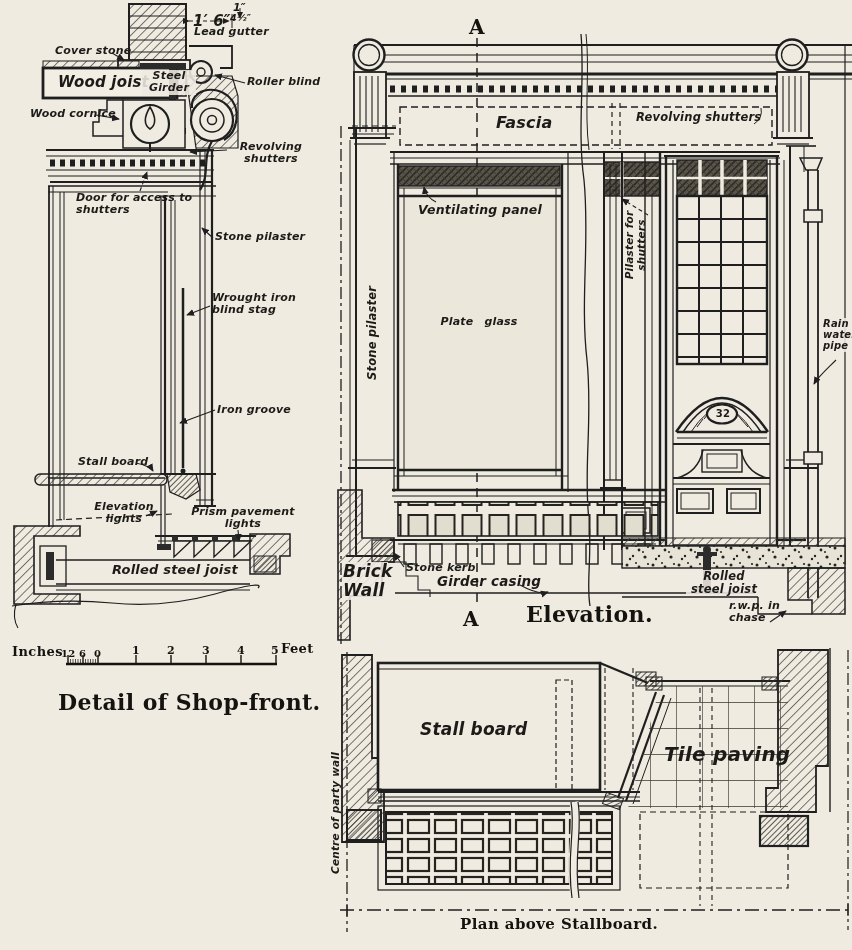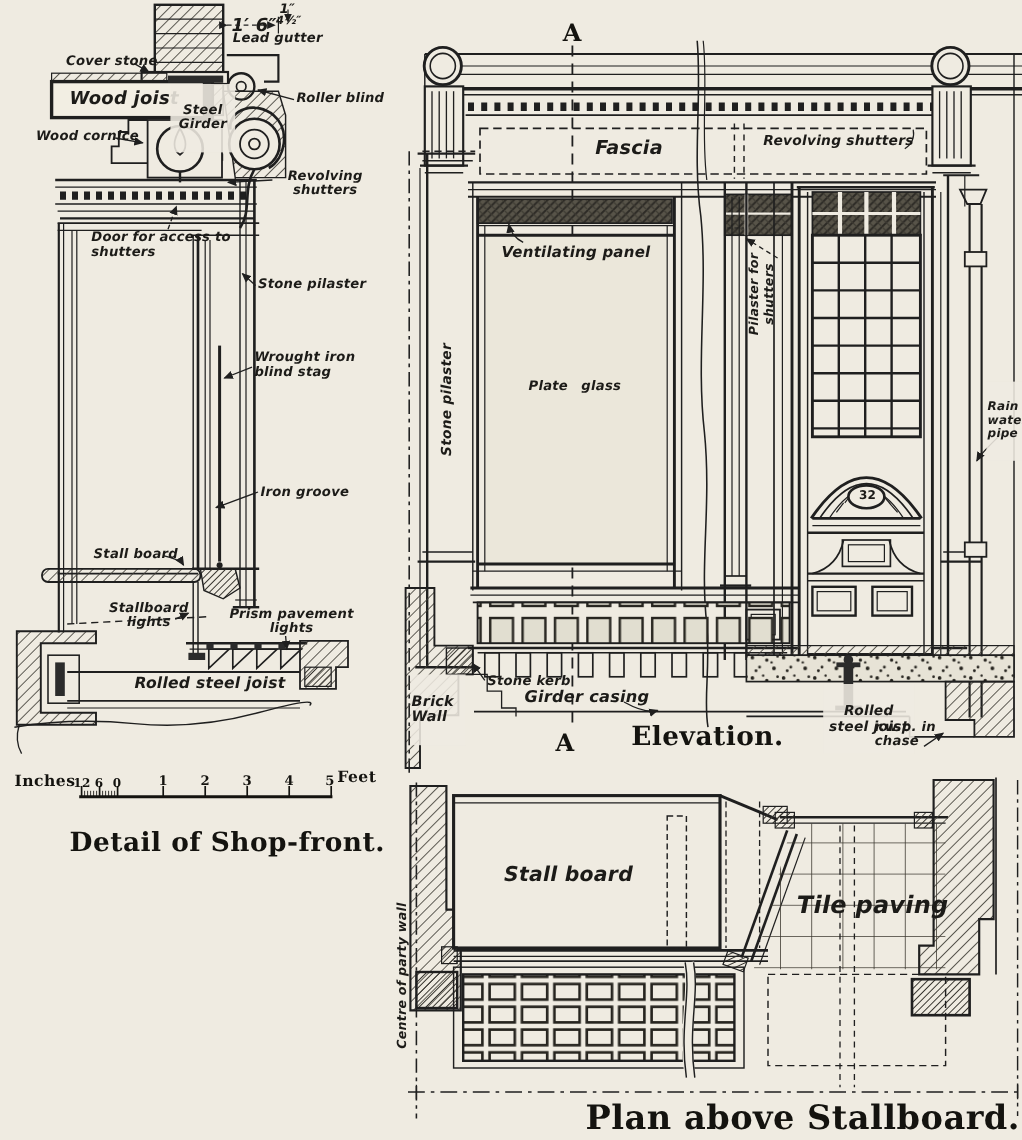--- a/index.html
+++ b/index.html
@@ -6,21 +6,21 @@
   #canvas{position:relative;width:852px;height:950px;background:#efebe1;overflow:hidden;
           font-family:"DejaVu Sans",sans-serif;}
   svg{position:absolute;left:0;top:0;}
   .lbl{position:absolute;font:700 11px "DejaVu Sans",sans-serif;font-style:italic;
        color:#1c1b18;line-height:1.12;letter-spacing:.2px;white-space:nowrap;}
   .wrap{white-space:normal;}
   .ctr{text-align:center;}
   .ser{font-family:"DejaVu Serif",serif;font-style:normal;font-weight:700;color:#14130f;
        letter-spacing:.4px;}
   .rot{transform:rotate(-90deg);transform-origin:0 0;}
-  .halo{background:rgba(239,235,225,.88);padding:16px 1px;}
+  .halo{background:rgba(239,235,225,.88);padding:0 1px;}
 </style>
 </head>
 <body>
 
 <div id="canvas">
 
 <svg width="852" height="950" viewBox="0 0 852 950">
   <defs>
     <pattern id="ph" width="6.5" height="6.5" patternUnits="userSpaceOnUse" patternTransform="rotate(45)">
       <line x1="0" y1="0" x2="0" y2="6.5" stroke="#403d36" stroke-width="1.4"></line>
@@ -466,21 +466,21 @@
 <div class="lbl" style="left:58px;top:74px;font-size:15px">Wood joist</div>
 <div class="lbl wrap ctr halo" style="left:142px;top:70px;width:52px">Steel Girder</div>
 <div class="lbl" style="left:247px;top:76px">Roller blind</div>
 <div class="lbl" style="left:30px;top:108px">Wood cornice</div>
 <div class="lbl wrap ctr" style="left:229px;top:141px;width:84px">Revolving shutters</div>
 <div class="lbl wrap" style="left:76px;top:192px;width:122px">Door for access to shutters</div>
 <div class="lbl" style="left:215px;top:231px">Stone pilaster</div>
 <div class="lbl wrap" style="left:212px;top:292px;width:110px">Wrought iron blind stag</div>
 <div class="lbl" style="left:217px;top:404px">Iron groove</div>
 <div class="lbl" style="left:78px;top:456px">Stall board</div>
-<div class="lbl wrap ctr" style="left:90px;top:501px;width:68px">Stallboard lights</div>
+<div class="lbl wrap ctr" style="left:90px;top:501px;width:68px">Elevation lights</div>
 <div class="lbl wrap ctr" style="left:183px;top:506px;width:120px">Prism pavement lights</div>
 <div class="lbl" style="left:112px;top:563px;font-size:13px">Rolled steel joist</div>
 
 <div class="lbl ser" style="left:12px;top:645px;font-size:13px">Inches</div>
 <div class="lbl ser" style="left:61px;top:648px;font-size:10px">12</div>
 <div class="lbl ser" style="left:79px;top:648px;font-size:10px">6</div>
 <div class="lbl ser" style="left:94px;top:648px;font-size:10px">0</div>
 <div class="lbl ser" style="left:132px;top:645px;font-size:11px">1</div>
 <div class="lbl ser" style="left:167px;top:645px;font-size:11px">2</div>
 <div class="lbl ser" style="left:202px;top:645px;font-size:11px">3</div>
@@ -492,26 +492,26 @@
 
 <div class="lbl ser" style="left:469px;top:16px;font-size:20px">A</div>
 <div class="lbl" style="left:496px;top:114px;font-size:16px">Fascia</div>
 <div class="lbl" style="left:636px;top:111px;font-size:11.5px">Revolving shutters</div>
 <div class="lbl" style="left:418px;top:203px;font-size:12.5px">Ventilating panel</div>
 <div class="lbl ctr" style="left:432px;top:316px;width:94px;font-size:11px;word-spacing:7px">Plate glass</div>
 <div class="lbl rot" style="left:366px;top:380px;font-size:11.5px">Stone pilaster</div>
 <div class="lbl rot wrap ctr" style="left:624px;top:282px;width:74px;font-size:10.5px">Pilaster for shutters</div>
 <div class="lbl ctr" style="left:712px;top:408px;width:22px;font-size:10px;font-style:normal">32</div>
 <div class="lbl wrap halo" style="left:822px;top:318px;width:30px;font-size:10px">Rain water pipe</div>
-<div class="lbl wrap halo" style="left:342px;top:562px;width:44px;font-size:12px">Brick Wall</div>
+<div class="lbl wrap halo" style="left:342px;top:562px;width:44px;font-size:17px">Brick Wall</div>
 <div class="lbl" style="left:406px;top:562px">Stone kerb</div>
 <div class="lbl" style="left:437px;top:574px;font-size:13.5px">Girder casing</div>
 <div class="lbl wrap ctr halo" style="left:686px;top:570px;width:74px;font-size:11.5px">Rolled steel joist</div>
 <div class="lbl wrap" style="left:729px;top:600px;width:64px;font-size:11px">r.w.p. in chase</div>
 <div class="lbl ser" style="left:463px;top:608px;font-size:20px">A</div>
 <div class="lbl ser" style="left:526px;top:602px;font-size:22px">Elevation.</div>
 
 <div class="lbl rot" style="left:330px;top:874px;font-size:10.5px">Centre of party wall</div>
 <div class="lbl" style="left:420px;top:720px;font-size:17px">Stall board</div>
 <div class="lbl ctr" style="left:664px;top:743px;width:98px;font-size:20px">Tile paving</div>
-<div class="lbl ser" style="left:488px;top:916px;font-size:28px">Plan above Stallboard.</div>
+<div class="lbl ser" style="left:460px;top:916px;font-size:15px">Plan above Stallboard.</div>
 
 </div>
 
 </body></html>

